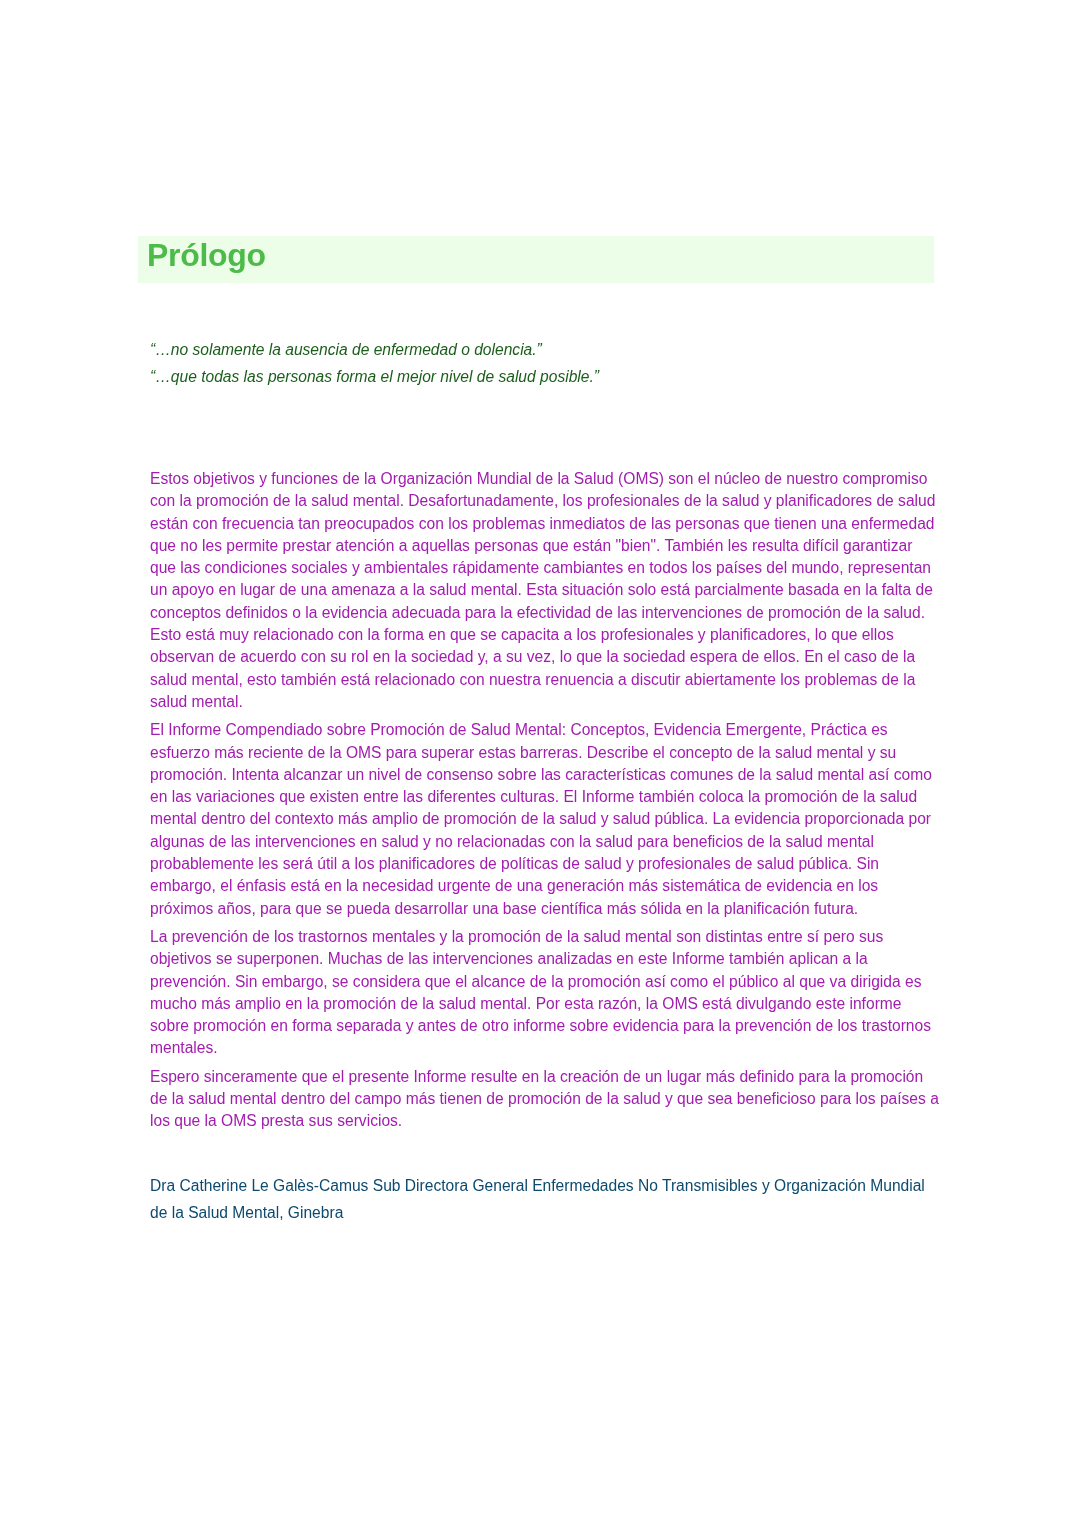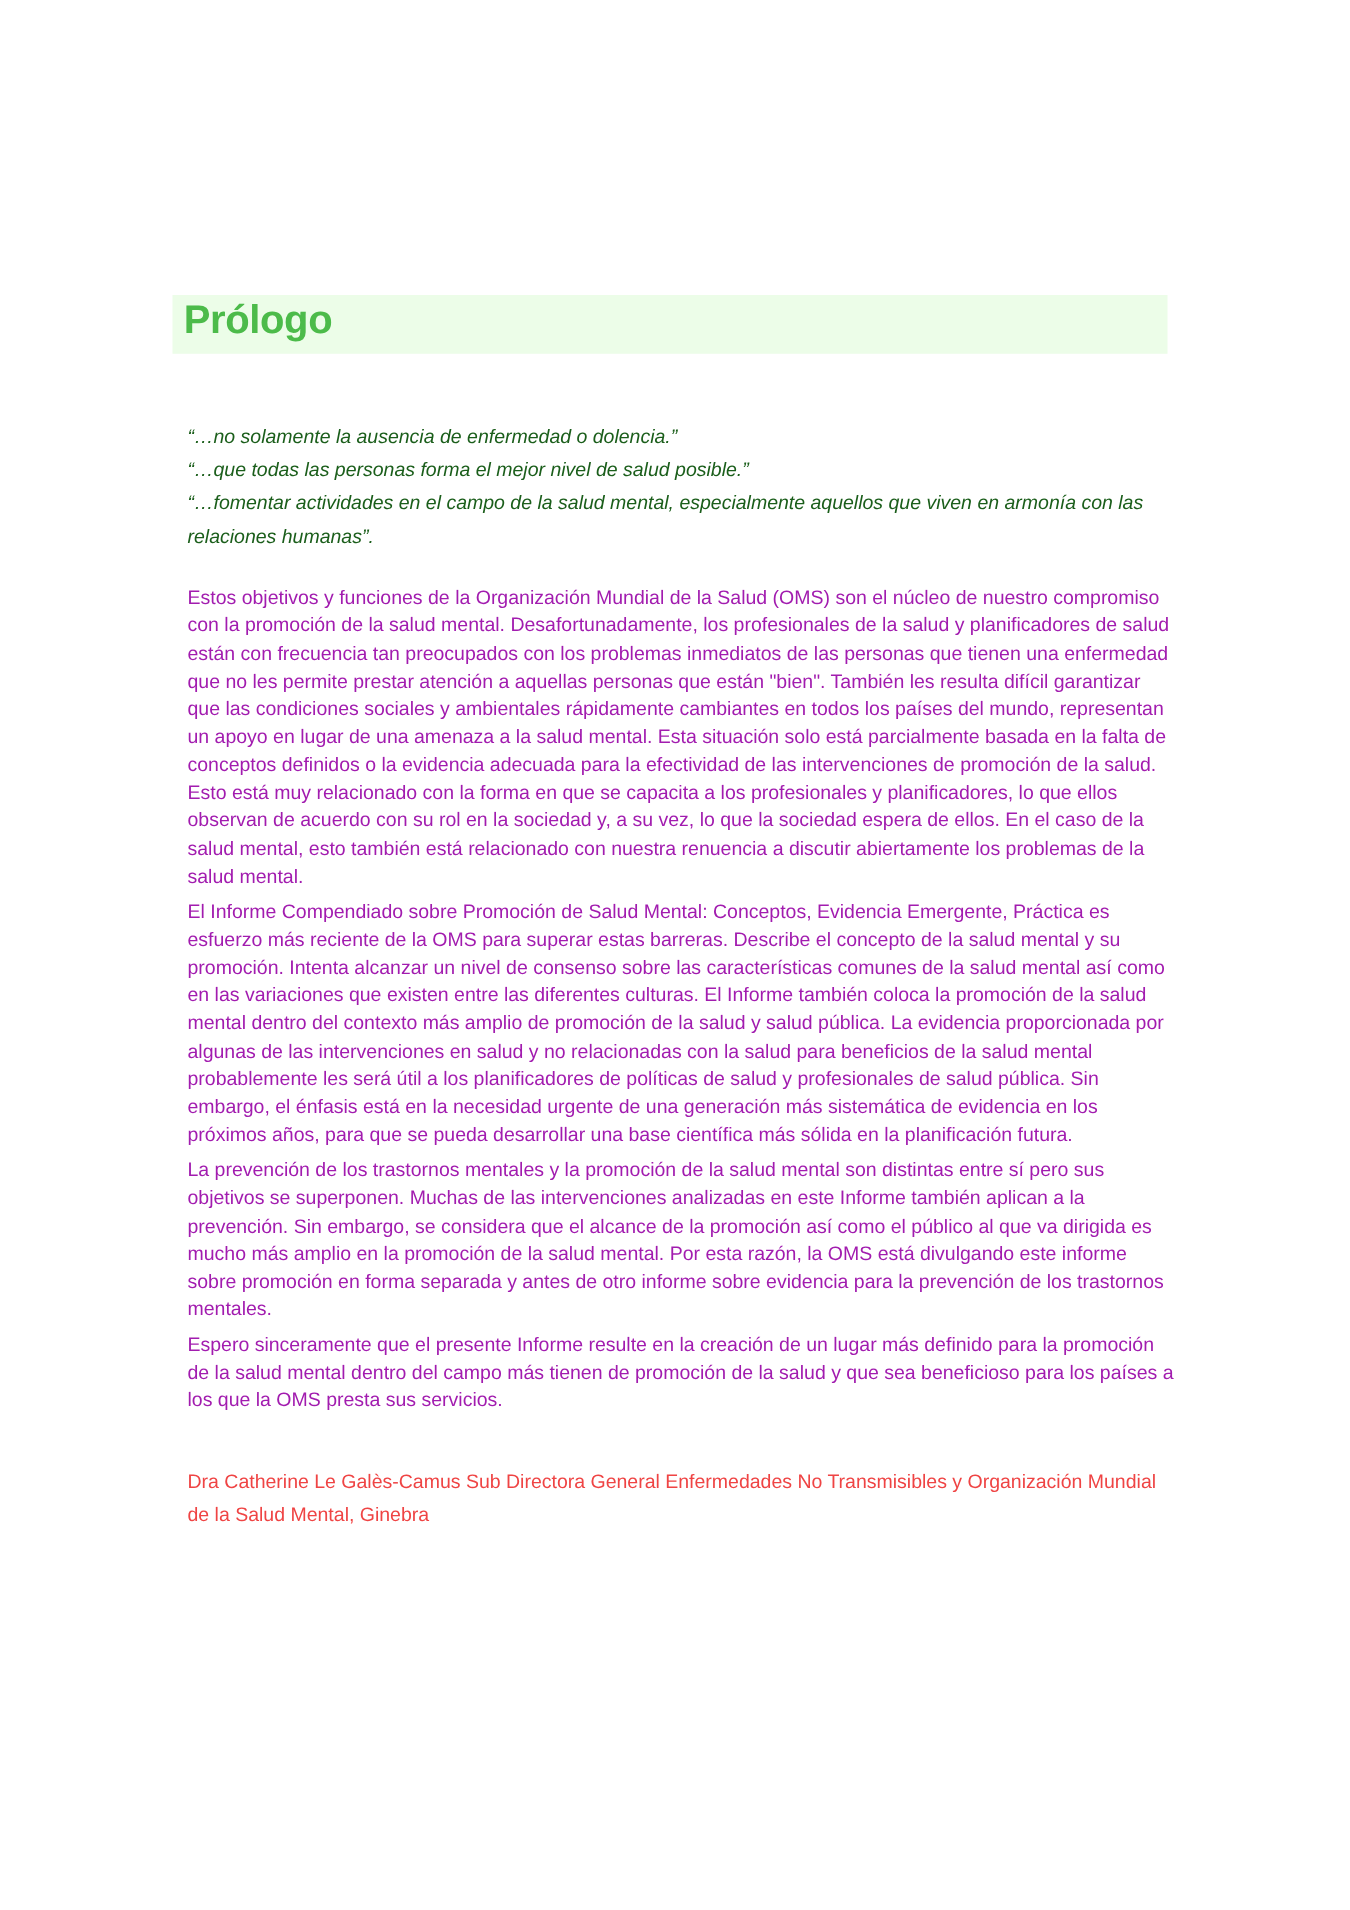--- a/index.html
+++ b/index.html
@@ -65,38 +65,37 @@
     }
     .body-text p {
       margin: 0 0 6px 0;
     }
     .signature {
       position: absolute;
       left: 150px;
       top: 1145px;
       width: 790px;
       margin: 0;
-      color: #ef4444;
+      color: #0c4a6e;
       font-size: 15.6px;
       line-height: 26.7px;
     }
   </style>
 </head>
 <body>
 
 <div class="page">
 
   <div class="title-band">
     <h1 class="title">Prólogo</h1>
   </div>
 
   <ul class="quotes">
     <li>“…no solamente la ausencia de enfermedad o dolencia.”</li>
     <li>“…que todas las personas forma el mejor nivel de salud posible.”</li>
-    <li>“…fomentar actividades en el campo de la salud mental, especialmente aquellos que viven en armonía con las relaciones humanas”.</li>
   </ul>
 
   <div class="body-text">
     <p>Estos objetivos y funciones de la Organización Mundial de la Salud (OMS) son el núcleo de nuestro compromiso con la promoción de la salud mental. Desafortunadamente, los profesionales de la salud y planificadores de salud están con frecuencia tan preocupados con los problemas inmediatos de las personas que tienen una enfermedad que no les permite prestar atención a aquellas personas que están "bien". También les resulta difícil garantizar que las condiciones sociales y ambientales rápidamente cambiantes en todos los países del mundo, representan un apoyo en lugar de una amenaza a la salud mental.  Esta situación solo está parcialmente basada en la falta de conceptos definidos o la evidencia adecuada para la efectividad de las intervenciones de promoción de la salud. Esto está muy relacionado con la forma en que se capacita a los profesionales y planificadores, lo que ellos observan de acuerdo con su rol en la sociedad y, a su vez, lo que la sociedad espera de ellos. En el caso de la salud mental, esto también está relacionado con nuestra renuencia a discutir abiertamente los problemas de la salud mental.</p>
     <p>El Informe Compendiado sobre Promoción de Salud Mental: Conceptos, Evidencia Emergente, Práctica es esfuerzo más reciente de la OMS para superar estas barreras. Describe el concepto de la salud mental y su promoción. Intenta alcanzar un nivel de consenso sobre las características comunes de la salud mental así como en las variaciones que existen entre las diferentes culturas.  El Informe también coloca la promoción de la salud mental dentro del contexto más amplio de promoción de la salud y salud pública. La evidencia proporcionada por algunas de las intervenciones en salud y no relacionadas con la salud para beneficios de la salud mental probablemente les será útil a los planificadores de políticas de salud y profesionales de salud pública. Sin embargo, el énfasis está en la necesidad urgente de una generación más sistemática de evidencia en los próximos años, para que se pueda desarrollar una base científica más sólida en la planificación futura.</p>
     <p>La prevención de los trastornos mentales y la promoción de la salud mental son distintas entre sí pero sus objetivos se superponen. Muchas de las intervenciones analizadas en este Informe también aplican a la prevención. Sin embargo, se considera que el alcance de la promoción así como el público al que va dirigida es mucho más amplio en la promoción de la salud mental. Por esta razón, la OMS está divulgando este informe sobre promoción en forma separada y antes de otro informe sobre evidencia para la prevención de los trastornos mentales.</p>
     <p>Espero sinceramente que el presente Informe resulte en la creación de un lugar más definido para la promoción de la salud mental dentro del campo más tienen de promoción de la salud y que sea beneficioso para los países a los que la OMS presta sus servicios.</p>
   </div>
 
   <p class="signature">Dra Catherine Le Galès-Camus Sub Directora General Enfermedades No Transmisibles y Organización Mundial de la Salud Mental, Ginebra</p>

